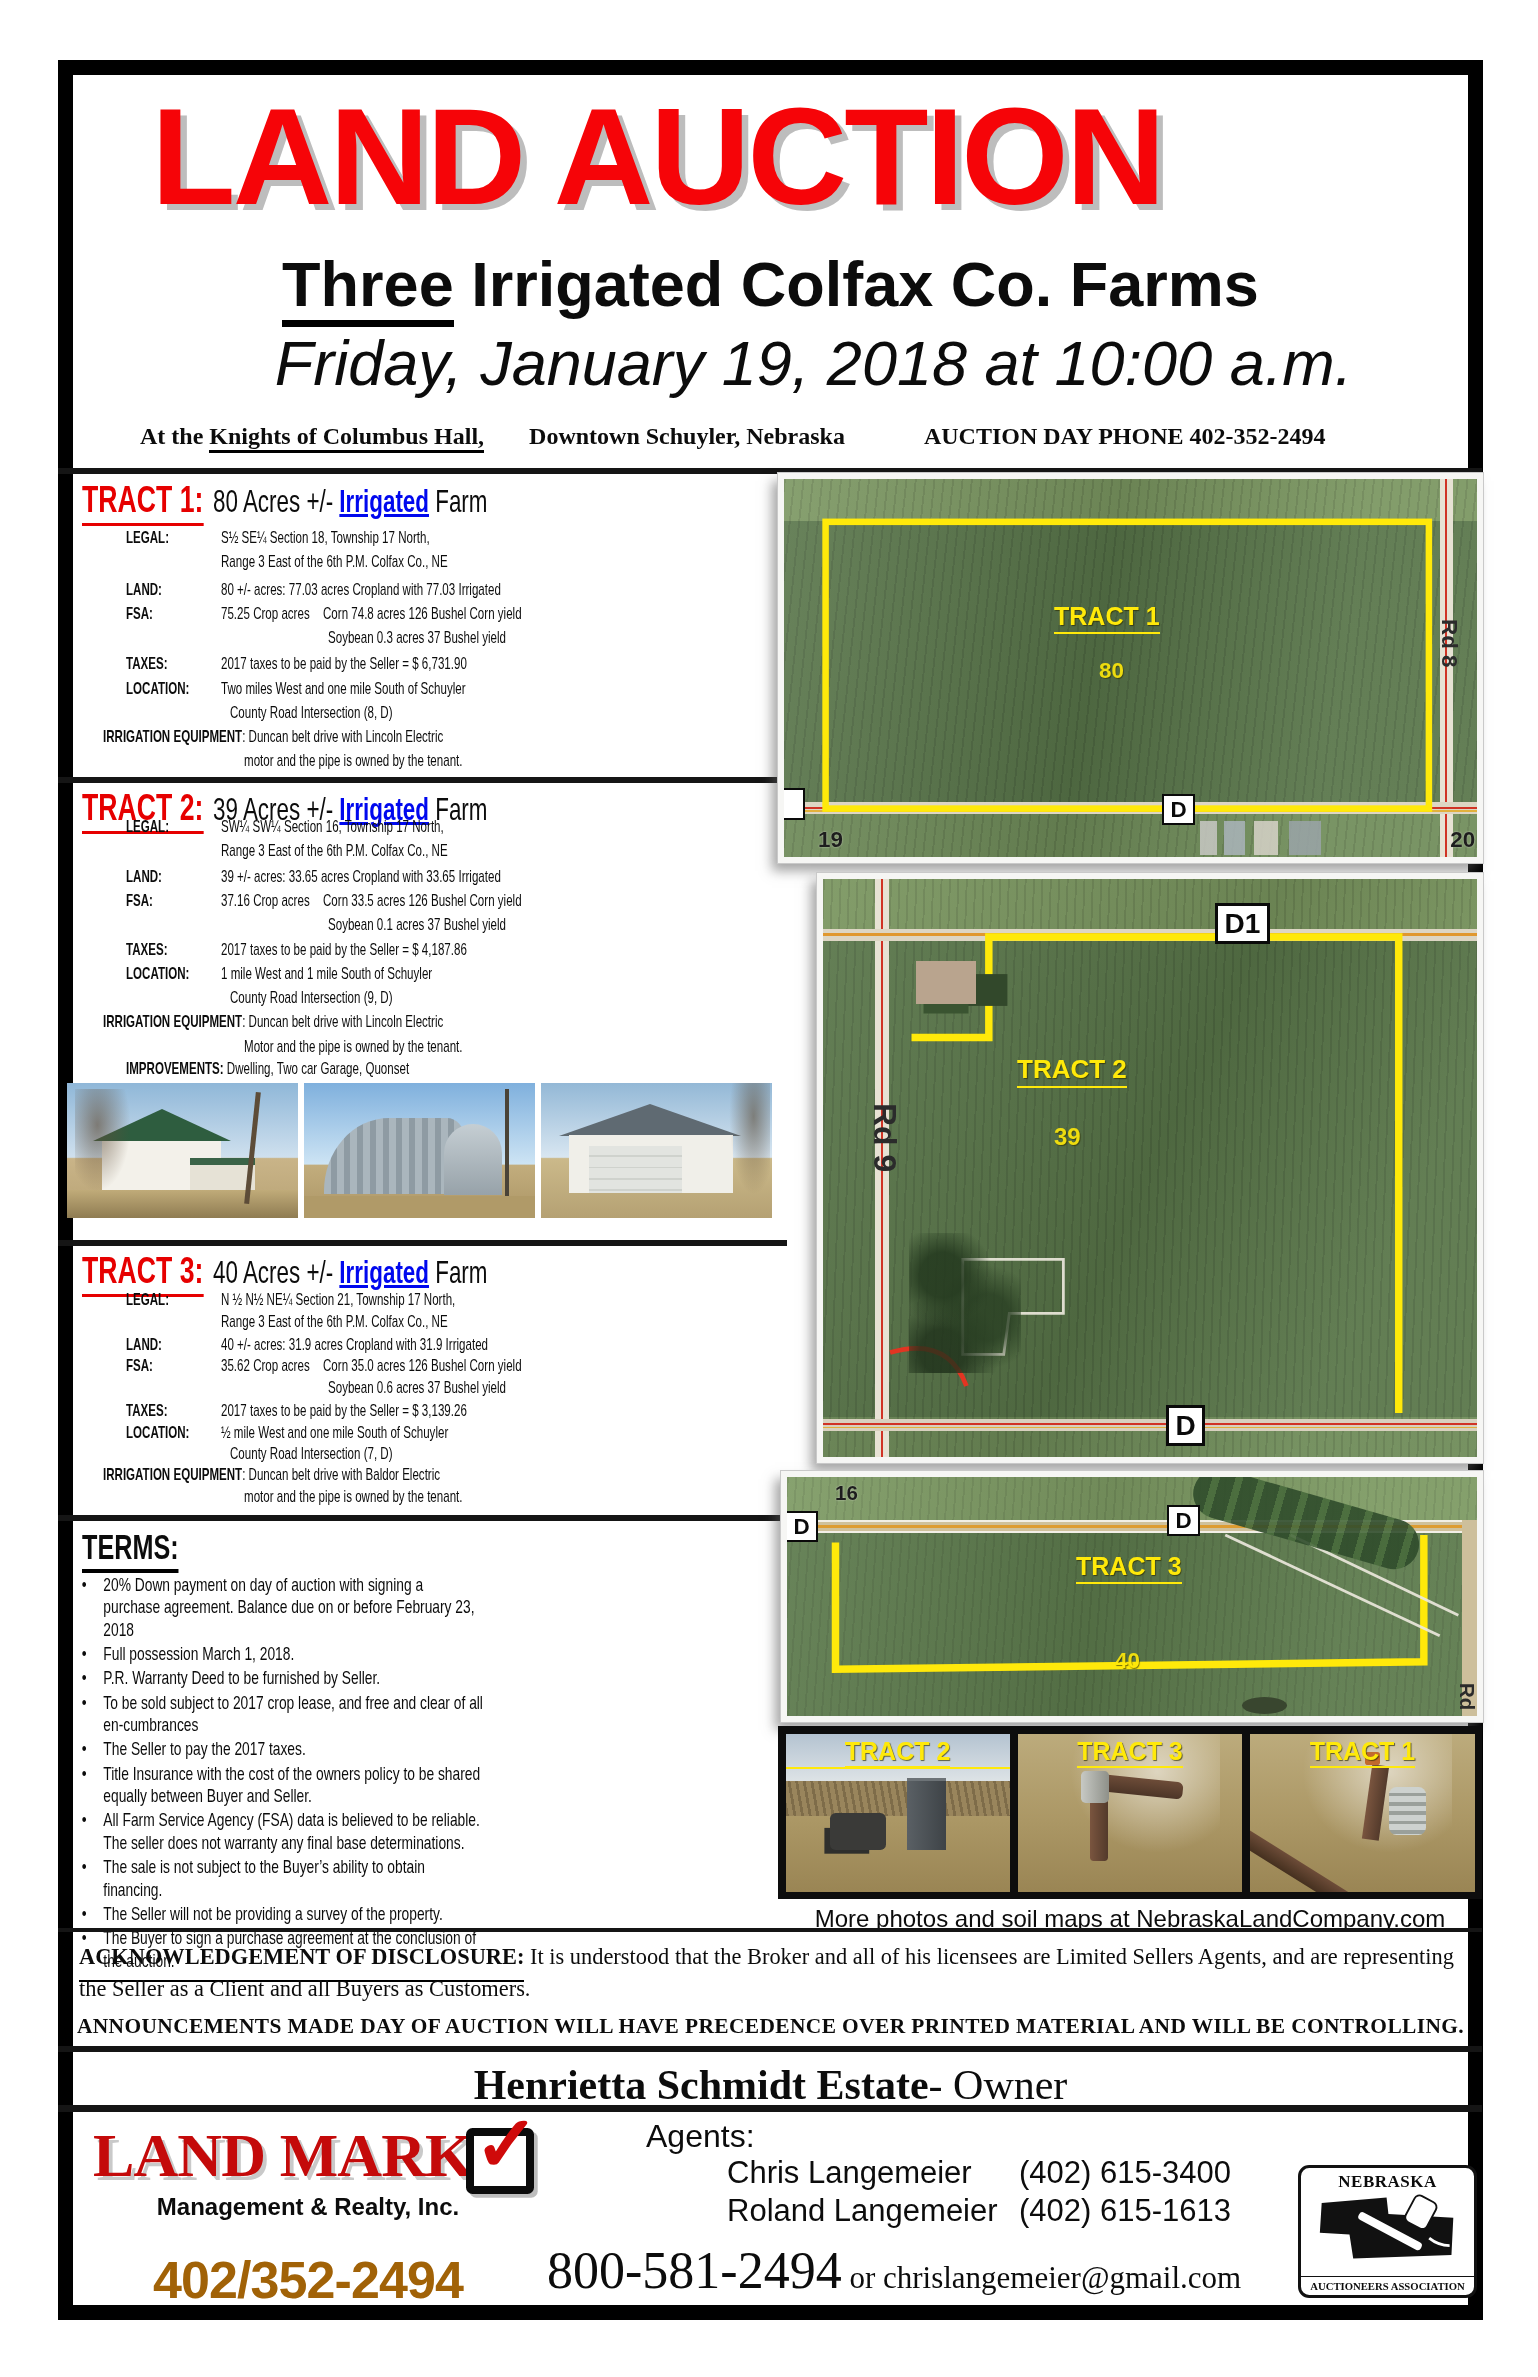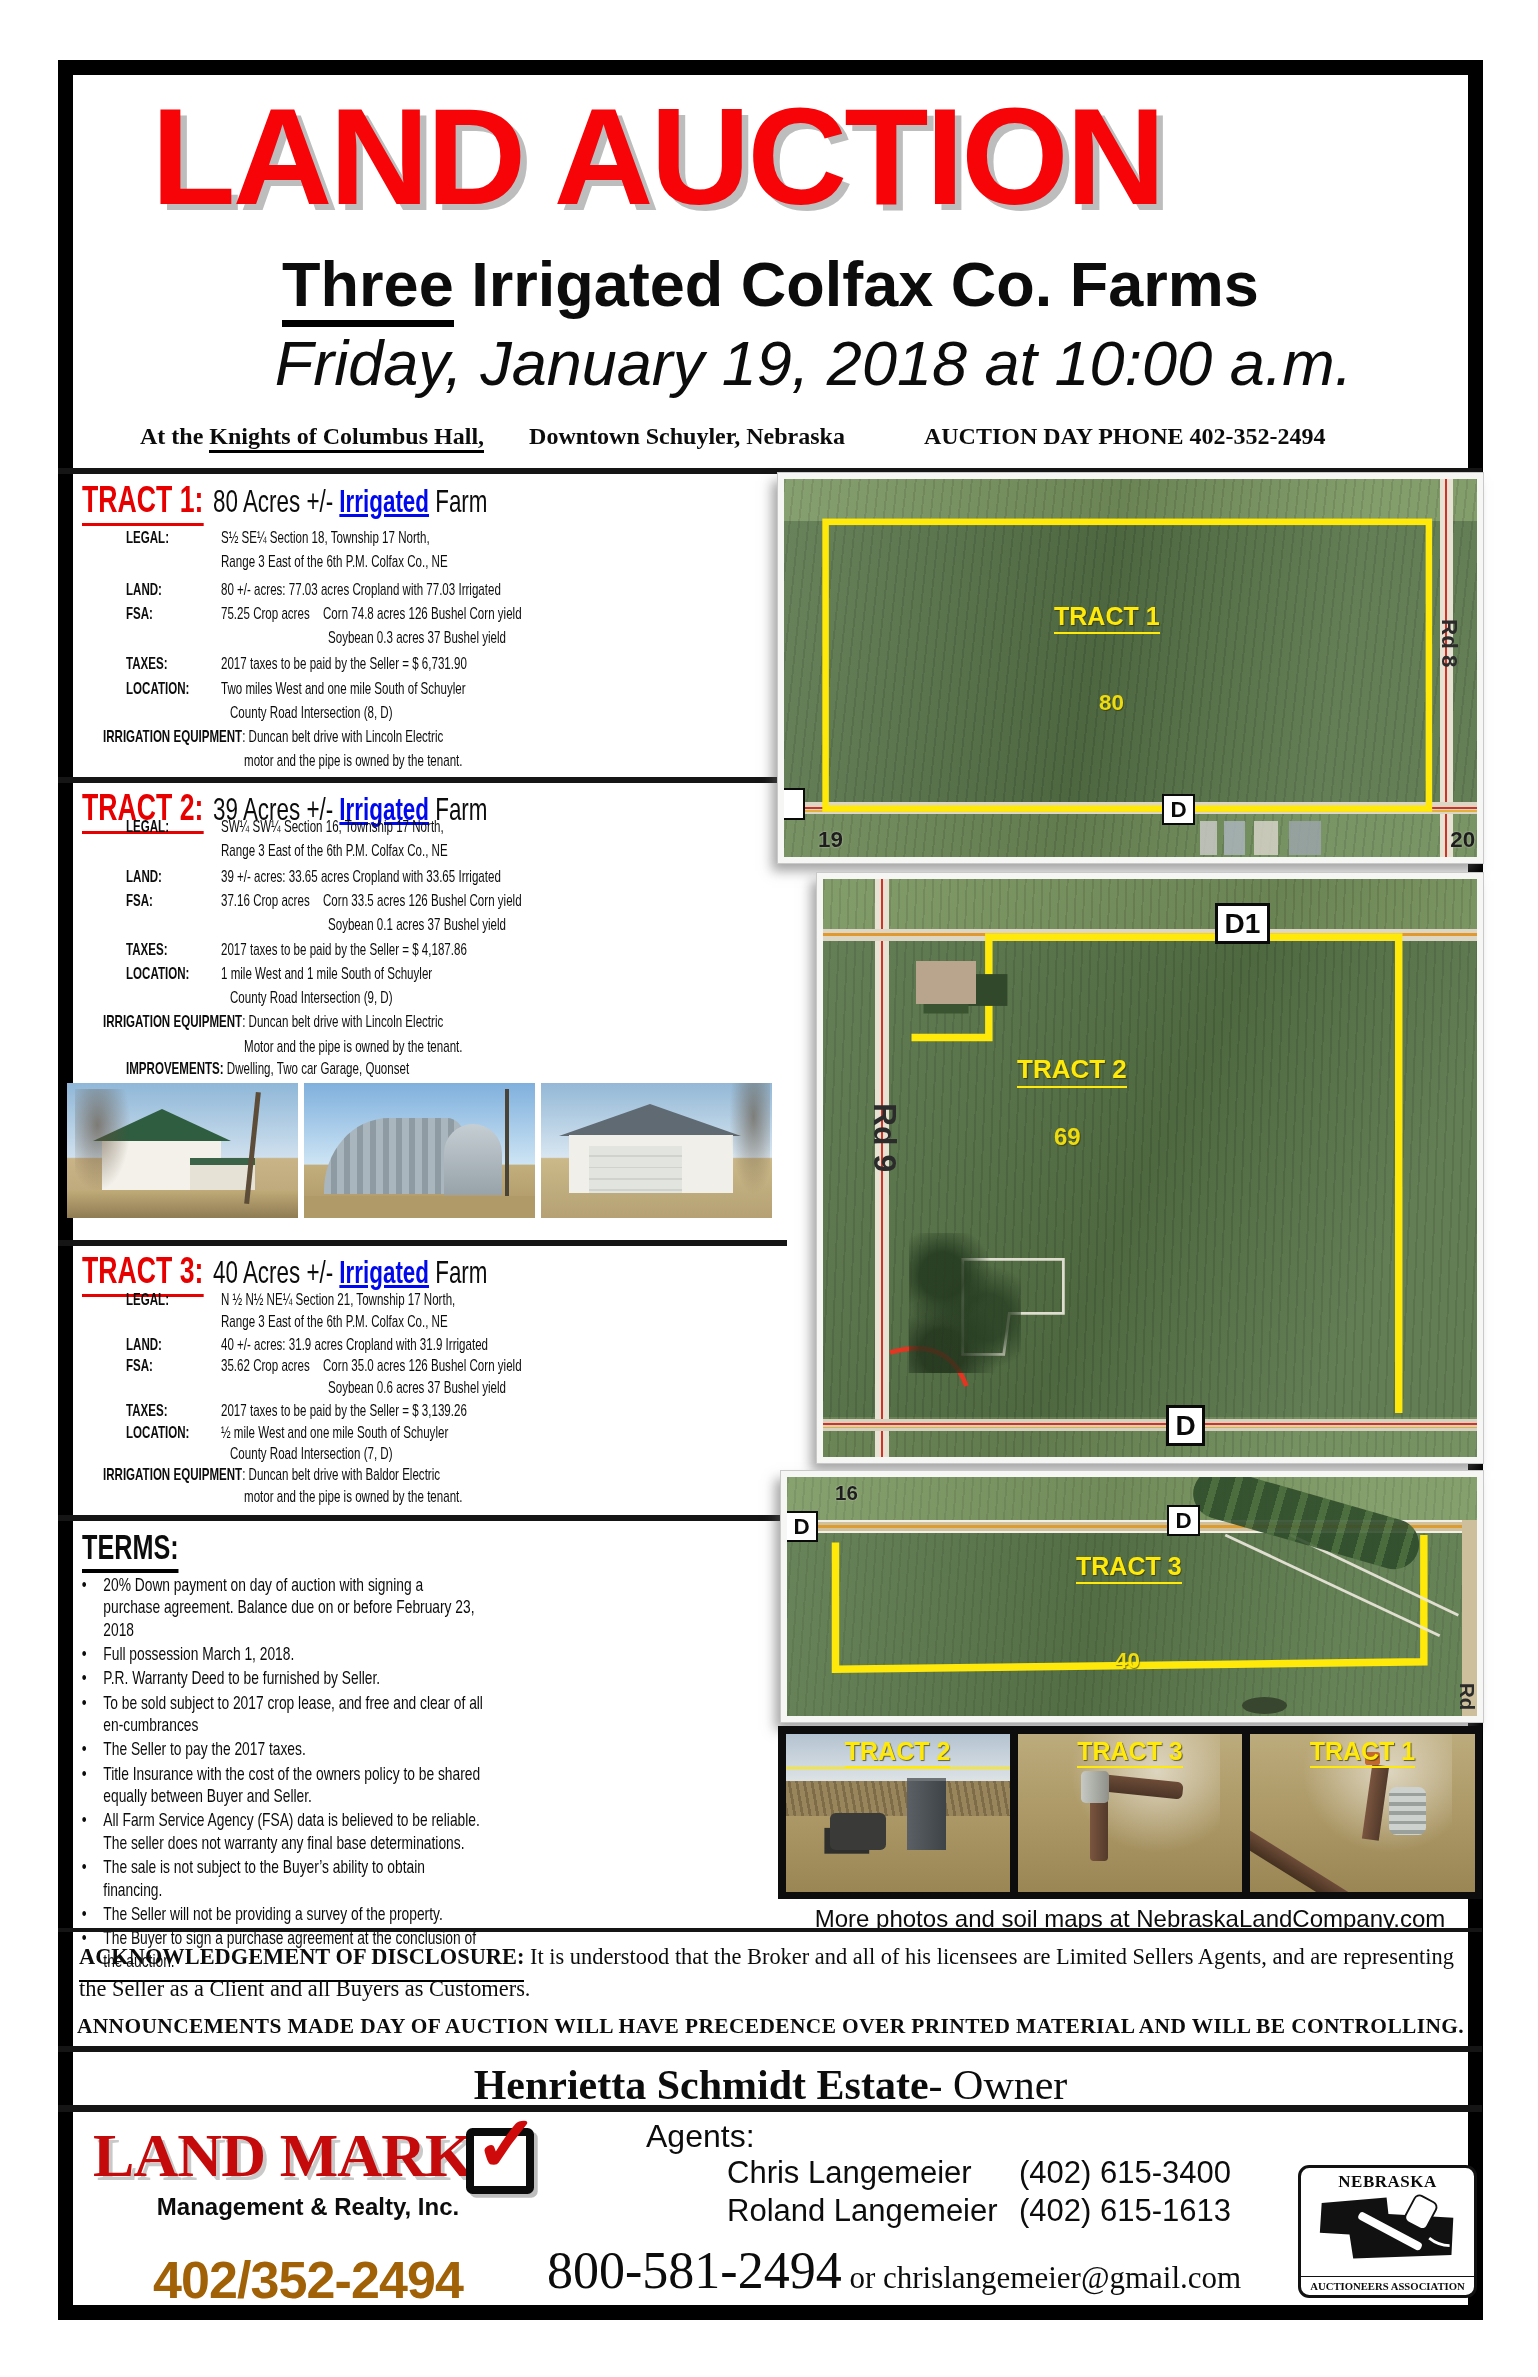--- a/index.html
+++ b/index.html
@@ -201,21 +201,21 @@
         <div class="stripe" style="left:4.7px;top:0;bottom:0;width:2.8px;background:#d03325;"></div>
       </div>
       <div class="roadh" style="bottom:43px;height:12px;">
         <div class="stripe" style="left:0;right:0;top:4.7px;height:2.8px;background:#d03325;"></div>
         <div class="stripe" style="left:0;right:0;top:8.4px;height:1.9px;background:#e2b13c;"></div>
       </div>
       <svg style="position:absolute;left:0;top:0;" width="693" height="378" viewBox="0 0 743 406">
         <rect x="44" y="46" width="648" height="308" fill="none" stroke="#ffe90a" stroke-width="7"></rect>
       </svg>
       <div class="abs ylab ylab-u" style="left:270px;top:123px;font-size:25px;">TRACT 1</div>
-      <div class="abs ylab" style="left:315px;top:179px;font-size:22.4px;opacity:.9;margin-top:32px;">80</div>
+      <div class="abs ylab" style="left:315px;top:179px;font-size:22.4px;opacity:.9;">80</div>
       <div class="abs vtext" style="right:15px;top:140px;font-size:22.4px;">Rd 8</div>
       <div class="dsign" style="left:378px;bottom:32px;">D</div>
       <div class="seclab" style="left:34px;bottom:3.7px;">19</div>
       <div class="seclab" style="right:1.9px;bottom:3.7px;">20</div>
       <div class="abs" style="left:60%;bottom:1.9px;width:121px;height:34px;
            background:linear-gradient(90deg,#c8c8c4 0 17px,transparent 17px 24px,#aab4ba 24px 45px,transparent 45px 54px,#d6d2c8 54px 78px,transparent 78px 89px,#9aa4a8 89px 110px);opacity:.85;"></div>
       <div class="abs" style="left:-3.7px;bottom:37px;width:20.5px;height:28px;background:#fff;border:2.8px solid #0a0a0a;"></div>
     </div>
   </div>
 
@@ -238,21 +238,21 @@
         <polyline points="95,170 178,170 178,62 618,62 618,573" fill="none" stroke="#ffe90a" stroke-width="8"></polyline>
         <path d="M150,408 h108 v58 h-58 l-6,44 h-44 z" fill="none" stroke="#eeeadf" stroke-width="3" opacity=".9"></path>
         <path d="M72,508 q62,-18 82,36" fill="none" stroke="#e23522" stroke-width="5"></path>
       </svg>
       <div class="abs" style="left:93px;top:82px;width:60px;height:43px;background:#b9a48e;box-shadow:0 17px 0 -7.5px #3a5431, 37px 7.5px 0 -5.6px #32482b;"></div>
       <div class="abs" style="left:86px;top:354px;width:112px;height:140px;background:radial-gradient(circle at 30% 30%, rgba(35,56,30,.85) 0 18%, rgba(35,56,30,0) 40%),radial-gradient(circle at 70% 60%, rgba(40,62,34,.8) 0 20%, rgba(40,62,34,0) 45%),radial-gradient(circle at 30% 85%, rgba(30,48,26,.8) 0 16%, rgba(30,48,26,0) 40%);"></div>
       <div class="dsign" style="left:392px;top:24px;font-size:28px;line-height:35px;border-width:3.7px;">D1</div>
       <div class="dsign" style="left:343px;bottom:11.2px;font-size:28px;line-height:35px;border-width:3.7px;">D</div>
       <div class="abs vtext" style="left:43px;top:224px;font-size:32px;">Rd 9</div>
       <div class="abs ylab ylab-u" style="left:194px;top:175px;font-size:26px;">TRACT 2</div>
-      <div class="abs ylab" style="left:231px;top:244px;font-size:24px;opacity:.9;">69</div>
+      <div class="abs ylab" style="left:231px;top:244px;font-size:24px;opacity:.9;">39</div>
     </div>
   </div>
 
   <div class="mapbox" style="left:781px;top:1471px;width:690px;height:239px;">
     <div class="mapin" style="background:
          linear-gradient(100deg, rgba(255,255,255,.08), rgba(0,0,0,.10) 45%, rgba(255,255,255,.06) 80%),
          repeating-linear-gradient(94deg, rgba(0,0,0,.08) 0 1.9px, rgba(0,0,0,0) 1.9px 8.4px),
          linear-gradient(180deg,#7d9a63 0 18%, #5c7a4c 18% 100%);">
       <div class="roadh" style="top:43px;height:13px;background:#cfc19c;">
         <div class="stripe" style="left:0;right:0;top:4.7px;height:3.7px;background:#dd9c32;"></div>

